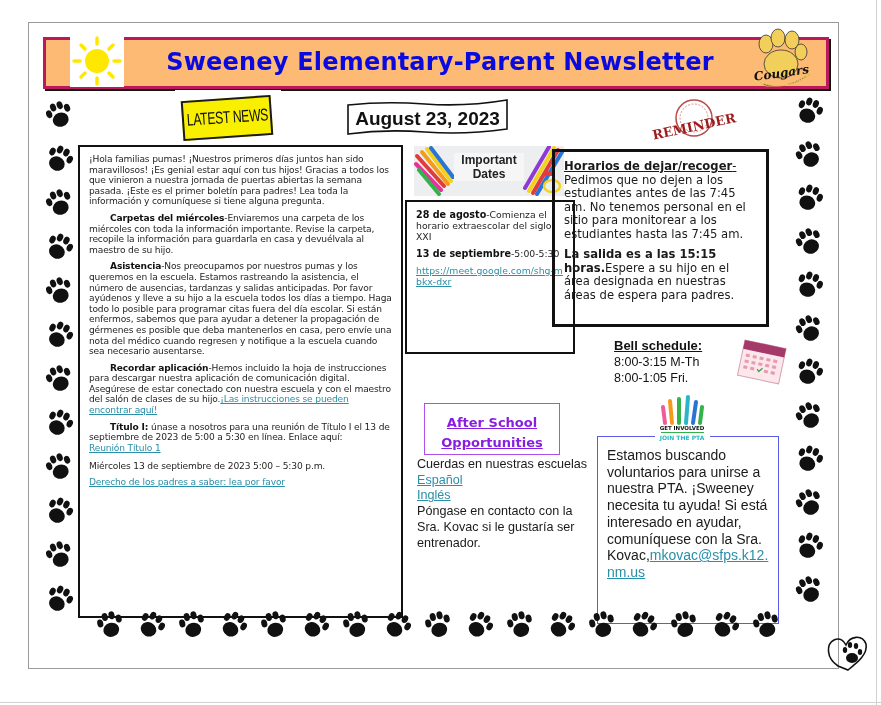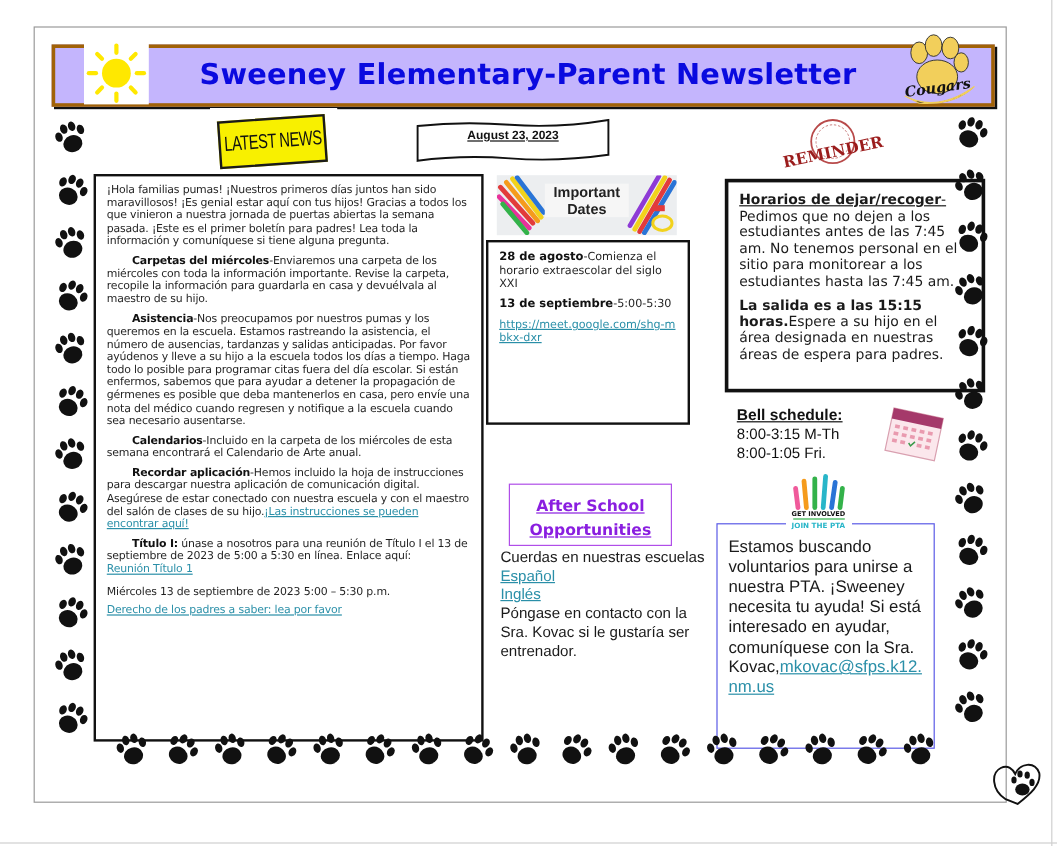--- a/index.html
+++ b/index.html
@@ -6,57 +6,57 @@
   html, body { width: 881px; height: 705px; background: #ffffff; overflow: hidden; }
   body { position: relative; font-family: "DejaVu Sans", sans-serif; color: #1a1a1a; }
 
   .app-frame { position: absolute; left: 0; top: 0; width: 881px; height: 705px; }
   .app-frame .right-edge { position: absolute; left: 876px; top: 0; width: 1px; height: 705px; background: #d0d0d0; }
   .app-frame .bottom-edge { position: absolute; left: 0; top: 702px; width: 881px; height: 1px; background: #d0d0d0; }
 
   .page { position: absolute; left: 28px; top: 22px; width: 811px; height: 647px; border: 1px solid #9a9a9a; background: #fff; }
 
   
-  .banner { position: absolute; left: 43px; top: 37px; width: 786px; height: 52px; border: 3px solid #a16207; background: #c4b5fd; box-shadow: 2px 2px 0 #111; }
+  .banner { position: absolute; left: 43px; top: 37px; width: 786px; height: 52px; border: 3px solid #be185d; background: #fdba74; box-shadow: 2px 2px 0 #111; }
   .banner-title { position: absolute; left: 0; right: 0; top: 8px; text-align: center; font-family: "DejaVu Sans", sans-serif; font-weight: bold; font-size: 24px; color: #0a0adf; letter-spacing: 0.2px; padding-left: 8px; }
   .sun { position: absolute; left: 70px; top: 35px; width: 54px; height: 52px; background: #fff; }
   .cougars { position: absolute; left: 746px; top: 28px; width: 70px; height: 68px; }
 
   
   .paw { position: absolute; width: 30px; height: 30px; }
   .paw svg { width: 100%; height: 100%; display: block; }
 
   
   .latest-news { position: absolute; left: 175px; top: 90px; width: 106px; height: 56px; background: #fff; }
   .latest-news .sign { position: absolute; left: 7px; top: 8px; width: 90px; height: 40px; background: #f8f000; border: 2px solid #1a1a1a; transform: rotate(-4deg); display: flex; align-items: center; justify-content: center; }
   .latest-news .sign span { font-family: "Liberation Sans", sans-serif; font-size: 17px; color: #111; transform: scaleX(0.72); white-space: nowrap; letter-spacing: -0.5px; }
 
   
   .date-banner { position: absolute; left: 345px; top: 99px; width: 165px; height: 36px; }
   .date-banner svg { position: absolute; left: 0; top: 0; width: 165px; height: 36px; }
-  .date-banner .date-text { position: absolute; left: 0; right: 0; top: 9px; text-align: center; font-family: "Liberation Sans", sans-serif; font-weight: bold; font-size: 10px; color: #111; text-decoration: underline; }
+  .date-banner .date-text { position: absolute; left: 0; right: 0; top: 9px; text-align: center; font-family: "Liberation Sans", sans-serif; font-weight: bold; font-size: 19px; color: #111; }
 
   
   .reminder { position: absolute; left: 652px; top: 96px; width: 85px; height: 50px; }
 
   
   .article { position: absolute; left: 78px; top: 145px; width: 325px; height: 473px; border: 2px solid #111; background: #fff; padding: 7px 9px 0 9px; font-family: "DejaVu Sans", sans-serif; font-size: 9.1px; line-height: 10.6px; color: #1f1f1f; }
   .article p { margin-bottom: 6px; letter-spacing: -0.15px; }
   .article b { color: #111; padding-left: 21px; }
   .link { color: #2a8fa8; text-decoration: underline; cursor: pointer; }
 
   
   .imp-dates-img { position: absolute; left: 414px; top: 146px; width: 150px; height: 50px; background: #eceef0; overflow: hidden; }
   .imp-dates-img .label { position: absolute; left: 40px; top: 7px; width: 70px; text-align: center; font-family: "Liberation Sans", sans-serif; font-weight: bold; font-size: 12px; line-height: 14px; color: #222; background: #f6f6f6; }
   .dates-box { position: absolute; left: 405px; top: 200px; width: 170px; height: 154px; border: 2px solid #111; padding: 7px 8px 0 9px; font-family: "DejaVu Sans", sans-serif; font-size: 9.3px; line-height: 11px; color: #1f1f1f; }
   .dates-box p { margin-bottom: 6px; }
   .dates-box b { color: #111; font-size: 9.6px; }
 
   
-  .dropoff { position: absolute; left: 604px; top: 149px; width: 217px; height: 178px; border: 3px solid #111; padding: 8px 9px 0 9px; font-family: "DejaVu Sans", sans-serif; font-size: 11.6px; line-height: 13.5px; color: #1a1a1a; }
+  .dropoff { position: absolute; left: 552px; top: 149px; width: 217px; height: 178px; border: 3px solid #111; padding: 8px 9px 0 9px; font-family: "DejaVu Sans", sans-serif; font-size: 11.6px; line-height: 13.5px; color: #1a1a1a; }
   .dropoff p { margin-bottom: 7px; }
   .dropoff .u { text-decoration: underline; font-weight: bold; }
 
   
   .bell { position: absolute; left: 614px; top: 338px; width: 110px; font-family: "Liberation Sans", sans-serif; font-size: 12.5px; line-height: 16px; color: #111; }
   .bell .bell-title { font-weight: bold; text-decoration: underline; font-size: 13px; }
   .calendar-img { position: absolute; left: 735px; top: 336px; width: 55px; height: 50px; }
 
   
   .pta-logo { position: absolute; left: 655px; top: 393px; width: 55px; height: 48px; background: #fff; z-index: 2; }
@@ -126,21 +126,20 @@
     <circle cx="42" cy="22" r="18" fill="none" stroke="#b84a4a" stroke-width="1.5"></circle>
     <circle cx="42" cy="22" r="14" fill="none" stroke="#c77a7a" stroke-width="0.8" stroke-dasharray="2 1.5"></circle>
     <text x="42" y="35" text-anchor="middle" font-family="DejaVu Serif, serif" font-weight="bold" font-size="13" fill="#9b1c1c" transform="rotate(-12 42 30)">REMINDER</text>
   </svg>
 </div>
 
 <div class="article">
   <p>¡Hola familias pumas! ¡Nuestros primeros días juntos han sido maravillosos! ¡Es genial estar aquí con tus hijos! Gracias a todos los que vinieron a nuestra jornada de puertas abiertas la semana pasada. ¡Este es el primer boletín para padres! Lea toda la información y comuníquese si tiene alguna pregunta.</p>
   <p><b>Carpetas del miércoles</b><span>-Enviaremos una carpeta de los miércoles con toda la información importante. Revise la carpeta, recopile la información para guardarla en casa y devuélvala al maestro de su hijo.</span></p>
   <p><b>Asistencia</b><span>-Nos preocupamos por nuestros pumas y los queremos en la escuela. Estamos rastreando la asistencia, el número de ausencias, tardanzas y salidas anticipadas. Por favor ayúdenos y lleve a su hijo a la escuela todos los días a tiempo. Haga todo lo posible para programar citas fuera del día escolar. Si están enfermos, sabemos que para ayudar a detener la propagación de gérmenes es posible que deba mantenerlos en casa, pero envíe una nota del médico cuando regresen y notifique a la escuela cuando sea necesario ausentarse.</span></p>
-  <p><b>Calendarios</b><span>-Incluido en la carpeta de los miércoles de esta semana encontrará el Calendario de Arte anual.</span></p>
   <p><b>Recordar aplicación</b><span>-Hemos incluido la hoja de instrucciones para descargar nuestra aplicación de comunicación digital. Asegúrese de estar conectado con nuestra escuela y con el maestro del salón de clases de su hijo.</span><a class="link">¡Las instrucciones se pueden encontrar aquí!</a></p>
   <p><b>Título I:</b><span> únase a nosotros para una reunión de Título I el 13 de septiembre de 2023 de 5:00 a 5:30 en línea. Enlace aquí: </span><br><a class="link">Reunión Título 1</a></p>
   <p style="margin-top:8px;margin-bottom:5px;">Miércoles 13 de septiembre de 2023 5:00 – 5:30 p.m.</p>
   <p><a class="link">Derecho de los padres a saber: lea por favor</a></p>
 </div>
 
 <div class="imp-dates-img">
   <svg viewBox="0 0 150 50" width="150" height="50" style="position:absolute;left:0;top:0;">
     <g stroke-width="4" stroke-linecap="round">
       <line x1="3" y1="10" x2="30" y2="40" stroke="#e23b3b"></line>

